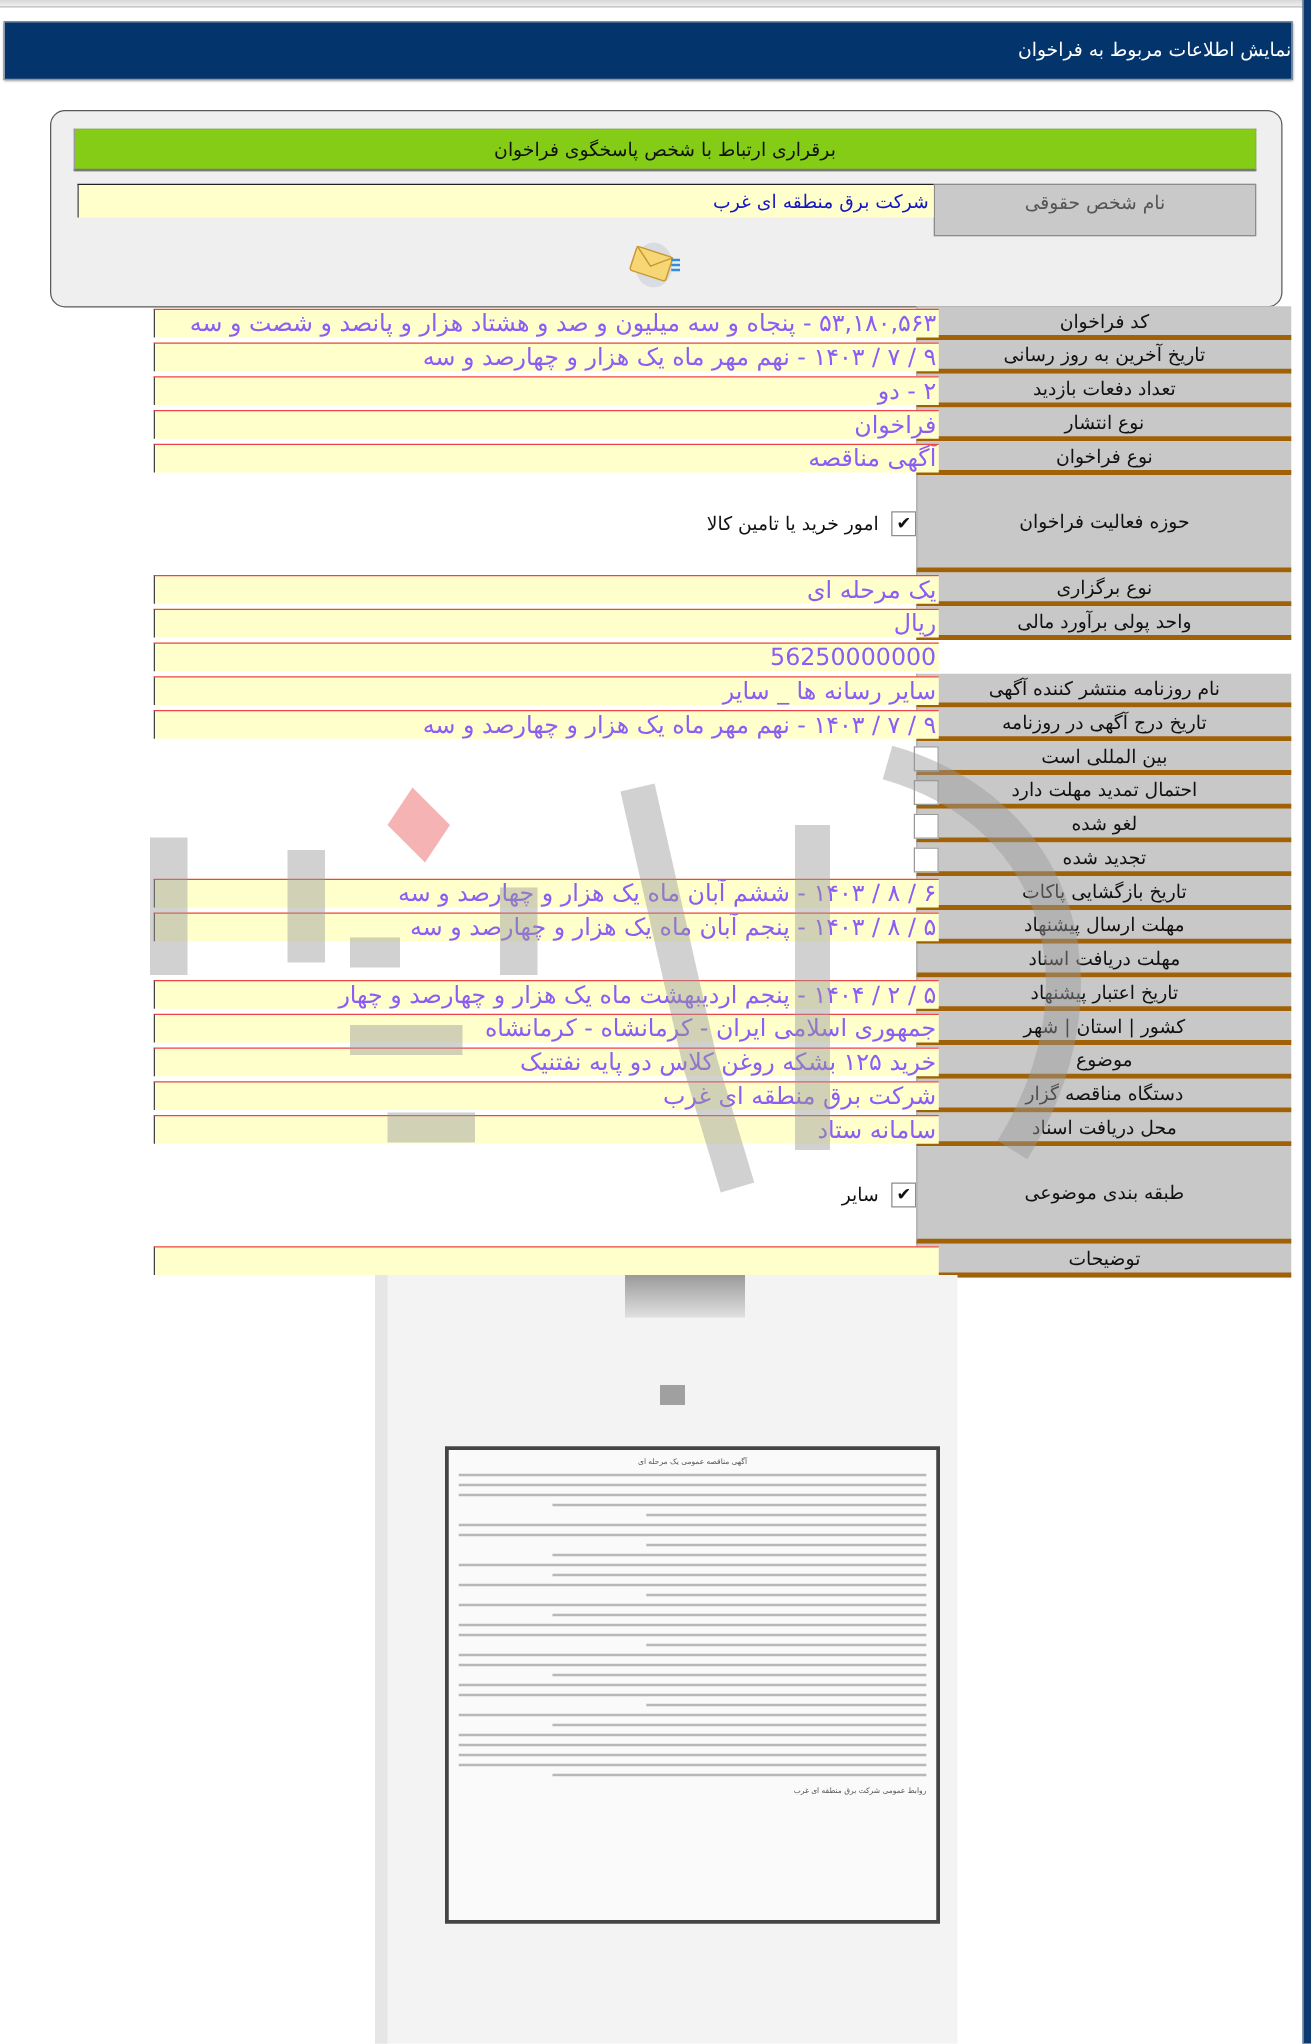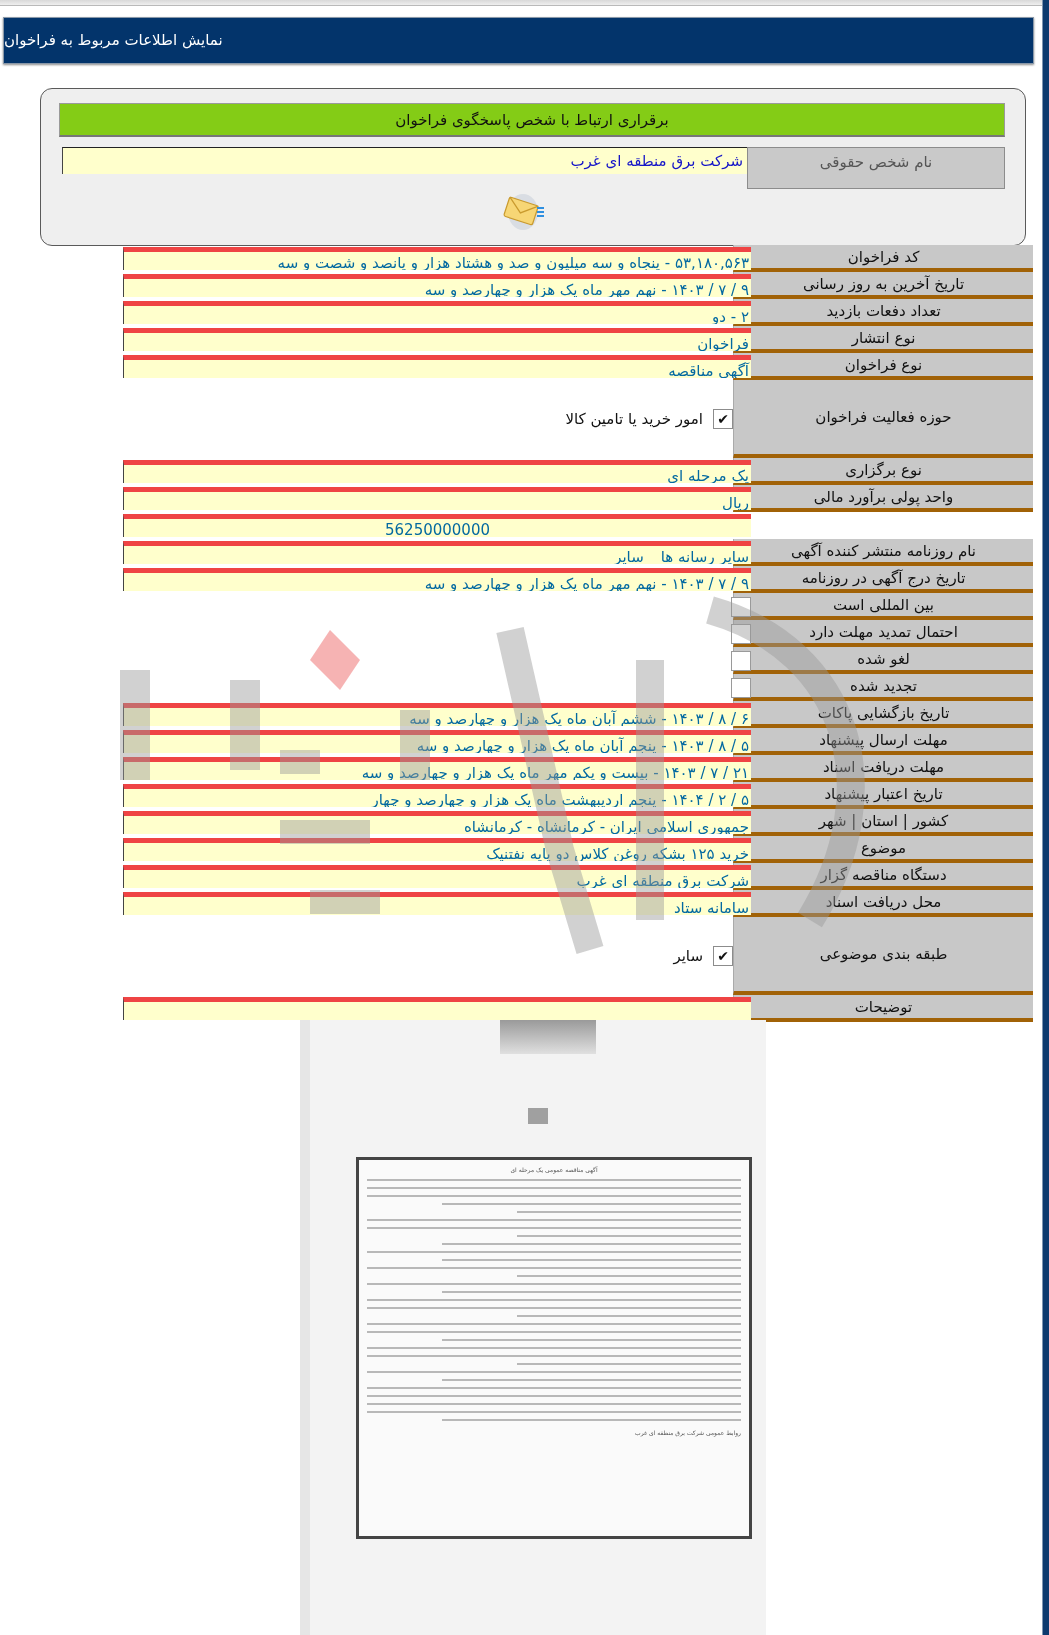--- a/index.html
+++ b/index.html
@@ -1,30 +1,30 @@
 <!DOCTYPE html>
 <html><head>
   <meta charset="utf-8">
   <style>
     * { box-sizing: border-box; margin: 0; padding: 0; }
     html, body { width: 1049px; height: 1635px; overflow: hidden; background: #ffffff; }
     body { font-family: "DejaVu Sans", sans-serif; position: relative; direction: rtl; }
     .top-strip { position: absolute; left: 0; top: 0; width: 1049px; height: 6px; background: linear-gradient(#d8d8d8, #efefef); border-bottom: 1px solid #b9b9b9; }
     .right-bar { position: absolute; right: 0; top: 0; width: 7px; height: 1635px; background: #0d3a6e; border-left: 1px solid #7f95b0; }
-    .header { position: absolute; left: 3px; top: 17px; width: 1031px; height: 47px; background: #03346b; border: 1px solid #8a98a8; box-shadow: 0 1px 2px #8c8c8c; color: #ffffff; font-size: 15px; text-align: left; line-height: 45px; }
+    .header { position: absolute; left: 3px; top: 17px; width: 1031px; height: 47px; background: #03346b; border: 1px solid #8a98a8; box-shadow: 0 1px 2px #8c8c8c; color: #ffffff; font-size: 15px; text-align: right; line-height: 45px; }
     .contact-box { position: absolute; left: 40px; top: 88px; width: 986px; height: 158px; background: #efefef; border: 1px solid #5a5a5a; border-radius: 12px; }
     .contact-title { position: absolute; left: 18px; top: 14px; width: 946px; height: 34px; background: #84cc16; border: 1px solid #9a9a9a; border-bottom: 2px solid #777; text-align: center; line-height: 32px; font-size: 15px; color: #111; }
     .contact-label { position: absolute; right: 20px; top: 58px; width: 258px; height: 42px; background: #c9c9c9; border: 1px solid #8c8c8c; text-align: center; line-height: 28px; font-size: 15px; color: #555; }
     .contact-value { position: absolute; left: 21px; top: 58px; width: 685px; height: 27px; background: #ffffcc; border-top: 1px solid #222; border-left: 1px solid #444; padding-right: 4px; line-height: 26px; font-size: 15px; color: #1515c8; text-align: right; }
     .envelope { position: absolute; left: 460px; top: 100px; width: 46px; height: 44px; }
     .form-grid { position: absolute; left: 122px; top: 245px; width: 911px; }
     .row { position: relative; height: 27px; }
     .row .lbl { position: absolute; right: 0; top: 0; width: 300px; height: 100%; background: #c8c8c8; border-bottom: 4px solid #a16207; border-left: 1px solid #aaaaaa; text-align: center; font-size: 15px; color: #111; display: flex; align-items: center; justify-content: center; }
-    .row .val { position: absolute; right: 282px; top: 2px; width: 628px; height: 23px; background: #ffffcc; border-top: 5px solid #ef4444; border-left: 1px solid #444; font-size: 15px; color: #0369a1; line-height: 22px; padding-right: 2px; text-align: right; white-space: nowrap; overflow: hidden; }
-    .row .val.ltr { direction: ltr; text-align: center; padding-left: 2px; }
+    .row .val { position: absolute; right: 282px; top: 2px; width: 628px; height: 23px; background: #ffffcc; border-top: 1px solid #ef4444; border-left: 1px solid #444; font-size: 19px; color: #8b5cf6; line-height: 22px; padding-right: 2px; text-align: right; white-space: nowrap; overflow: hidden; }
+    .row .val.ltr { direction: ltr; text-align: right; padding-left: 2px; }
     .row.tall { height: 76px; }
     .row.tall .val-free { position: absolute; right: 300px; top: 0; height: 100%; display: flex; align-items: center; gap: 10px; font-size: 15px; color: #111; }
     .row.cb .val-free { position: absolute; right: 282px; top: 2px; height: 23px; display: flex; align-items: center; }
     .chk { width: 20px; height: 20px; border: 1px solid #8c8c8c; background: #fff; display: inline-flex; align-items: center; justify-content: center; font-size: 14px; color: #111; font-weight: bold; }
     .chk.empty { border-color: #9a9a9a; }
     .doc-img { position: absolute; left: 300px; top: 1020px; width: 466px; height: 615px; background: #f3f3f3; border-left: 10px solid #e6e6e6; }
     .doc-top { position: absolute; left: 190px; top: 0; width: 96px; height: 34px; background: linear-gradient(#9a9a9a, #e0e0e0); }
     .doc-logo { position: absolute; left: 218px; top: 88px; width: 20px; height: 16px; background: #a0a0a0; }
     .doc-frame { position: absolute; left: 46px; top: 137px; width: 396px; height: 382px; border: 3px solid #444; background: #fafafa; padding: 6px 8px; }
     .doc-frame .dl { height: 2px; background: #b8b8b8; margin: 6px 0; }
@@ -133,21 +133,20 @@
   <div class="row">
     <div class="lbl">تاریخ بازگشایی پاکات</div>
     <div class="val">۶ / ۸ / ۱۴۰۳ - ششم آبان ماه یک هزار و چهارصد و سه</div>
   </div>
   <div class="row">
     <div class="lbl">مهلت ارسال پیشنهاد</div>
     <div class="val">۵ / ۸ / ۱۴۰۳ - پنجم آبان ماه یک هزار و چهارصد و سه</div>
   </div>
   <div class="row">
     <div class="lbl">مهلت دریافت اسناد</div>
-    <div class="val">۲۱ / ۷ / ۱۴۰۳ - بیست و یکم مهر ماه یک هزار و چهارصد و سه</div>
   </div>
   <div class="row">
     <div class="lbl">تاریخ اعتبار پیشنهاد</div>
     <div class="val">۵ / ۲ / ۱۴۰۴ - پنجم اردیبهشت ماه یک هزار و چهارصد و چهار</div>
   </div>
   <div class="row">
     <div class="lbl">کشور | استان | شهر</div>
     <div class="val">جمهوری اسلامی ایران - کرمانشاه - کرمانشاه</div>
   </div>
   <div class="row">

